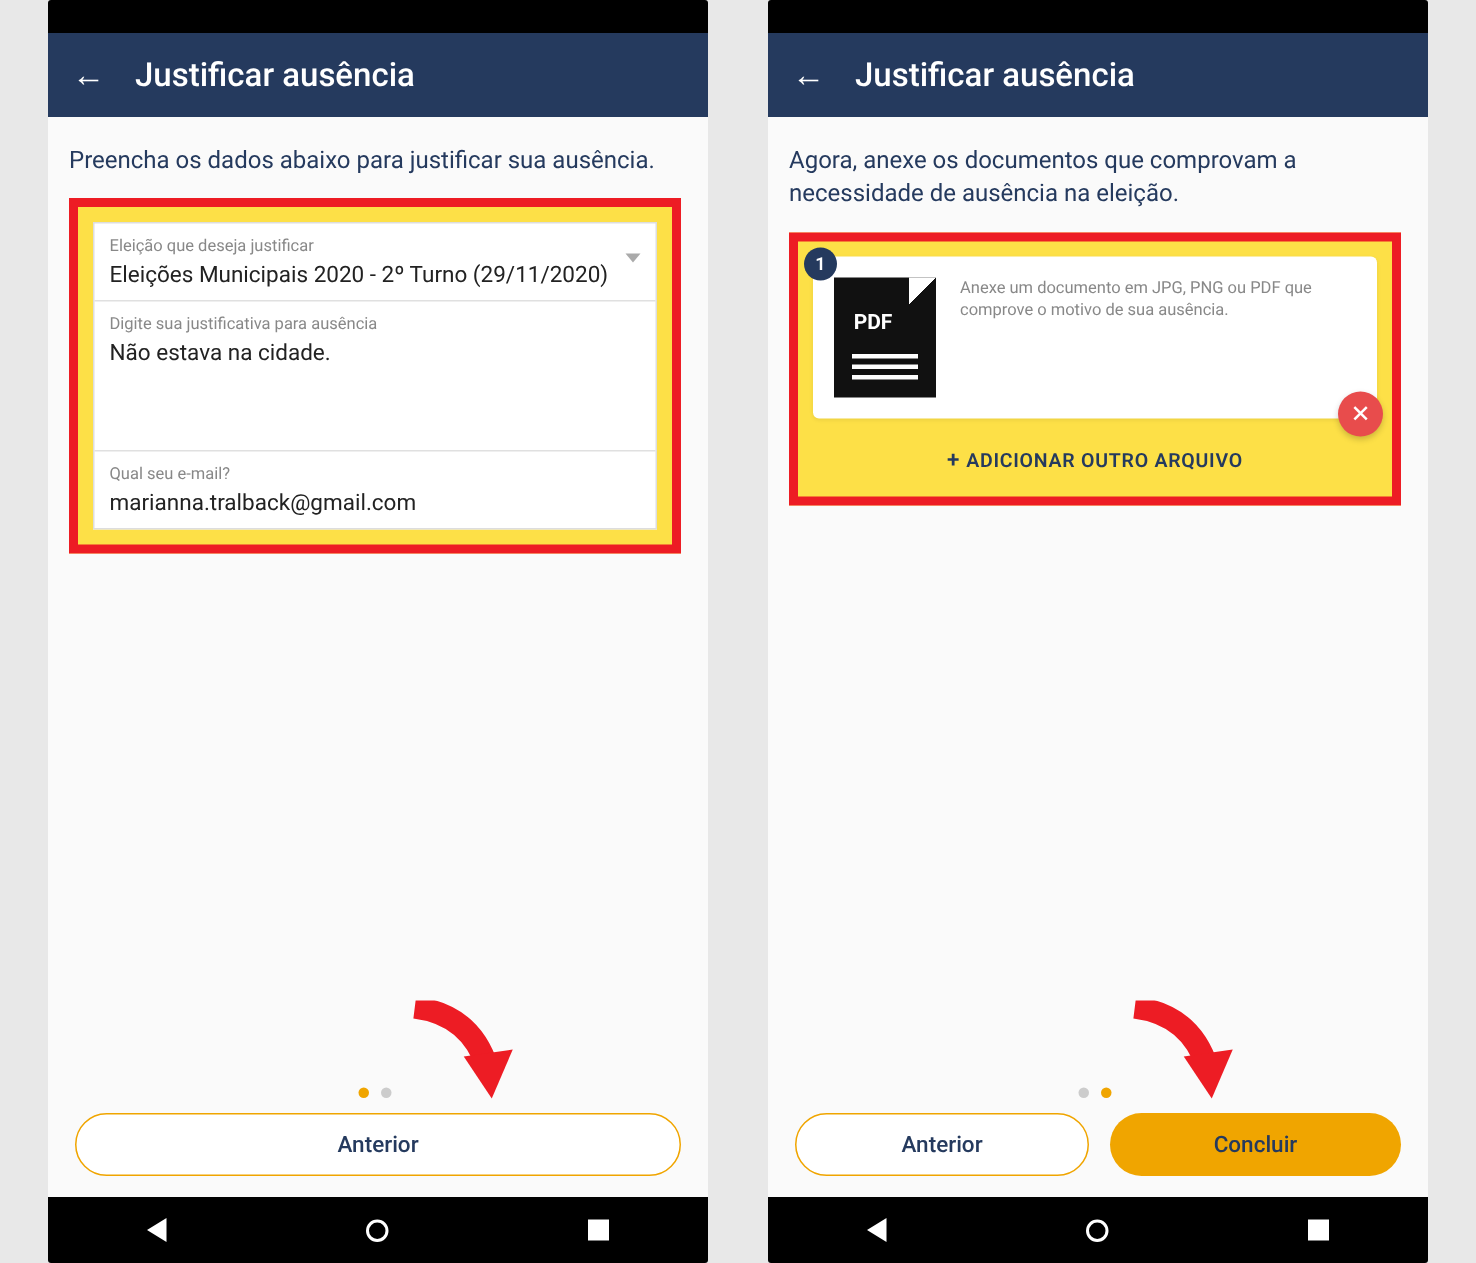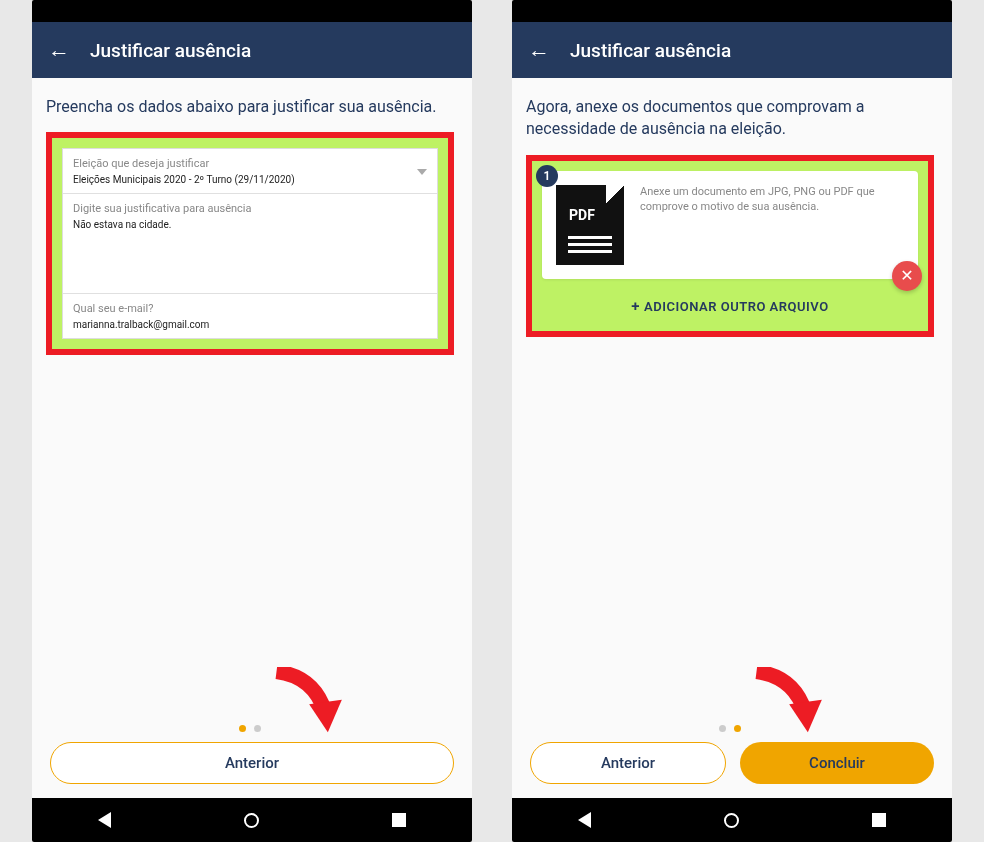--- a/index.html
+++ b/index.html
@@ -32,58 +32,58 @@
     align-items: center;
     padding: 0 16px;
     color: #fff;
   }
   .back-arrow {
     font-size: 22px;
     margin-right: 20px;
     color: #fff;
   }
   .header-title {
-    font-size: 19px;
+    font-size: 22px;
     font-weight: 500;
   }
   .content {
     flex: 1;
     padding: 18px 18px 0 14px;
     display: flex;
     flex-direction: column;
   }
   .instruction {
     color: #253a5e;
     font-size: 16px;
     line-height: 1.4;
     text-align: left;
     margin-bottom: 14px;
   }
   .red-box {
     border: 6px solid #ed1c24;
-    background: #bef264;
+    background: #fde047;
     padding: 10px;
   }
   .form-card {
     background: #fff;
     border: 1px solid #ddd;
   }
   .field {
     padding: 8px 10px 8px 10px;
     border-bottom: 1px solid #e0e0e0;
     position: relative;
   }
   .field:last-child { border-bottom: none; }
   .field-label {
     font-size: 11px;
     color: #888;
     margin-bottom: 4px;
   }
   .field-value {
-    font-size: 10px;
+    font-size: 15px;
     color: #222;
   }
   .dropdown-caret {
     position: absolute;
     right: 10px;
     top: 20px;
     width: 0;
     height: 0;
     border-left: 5px solid transparent;
     border-right: 5px solid transparent;

